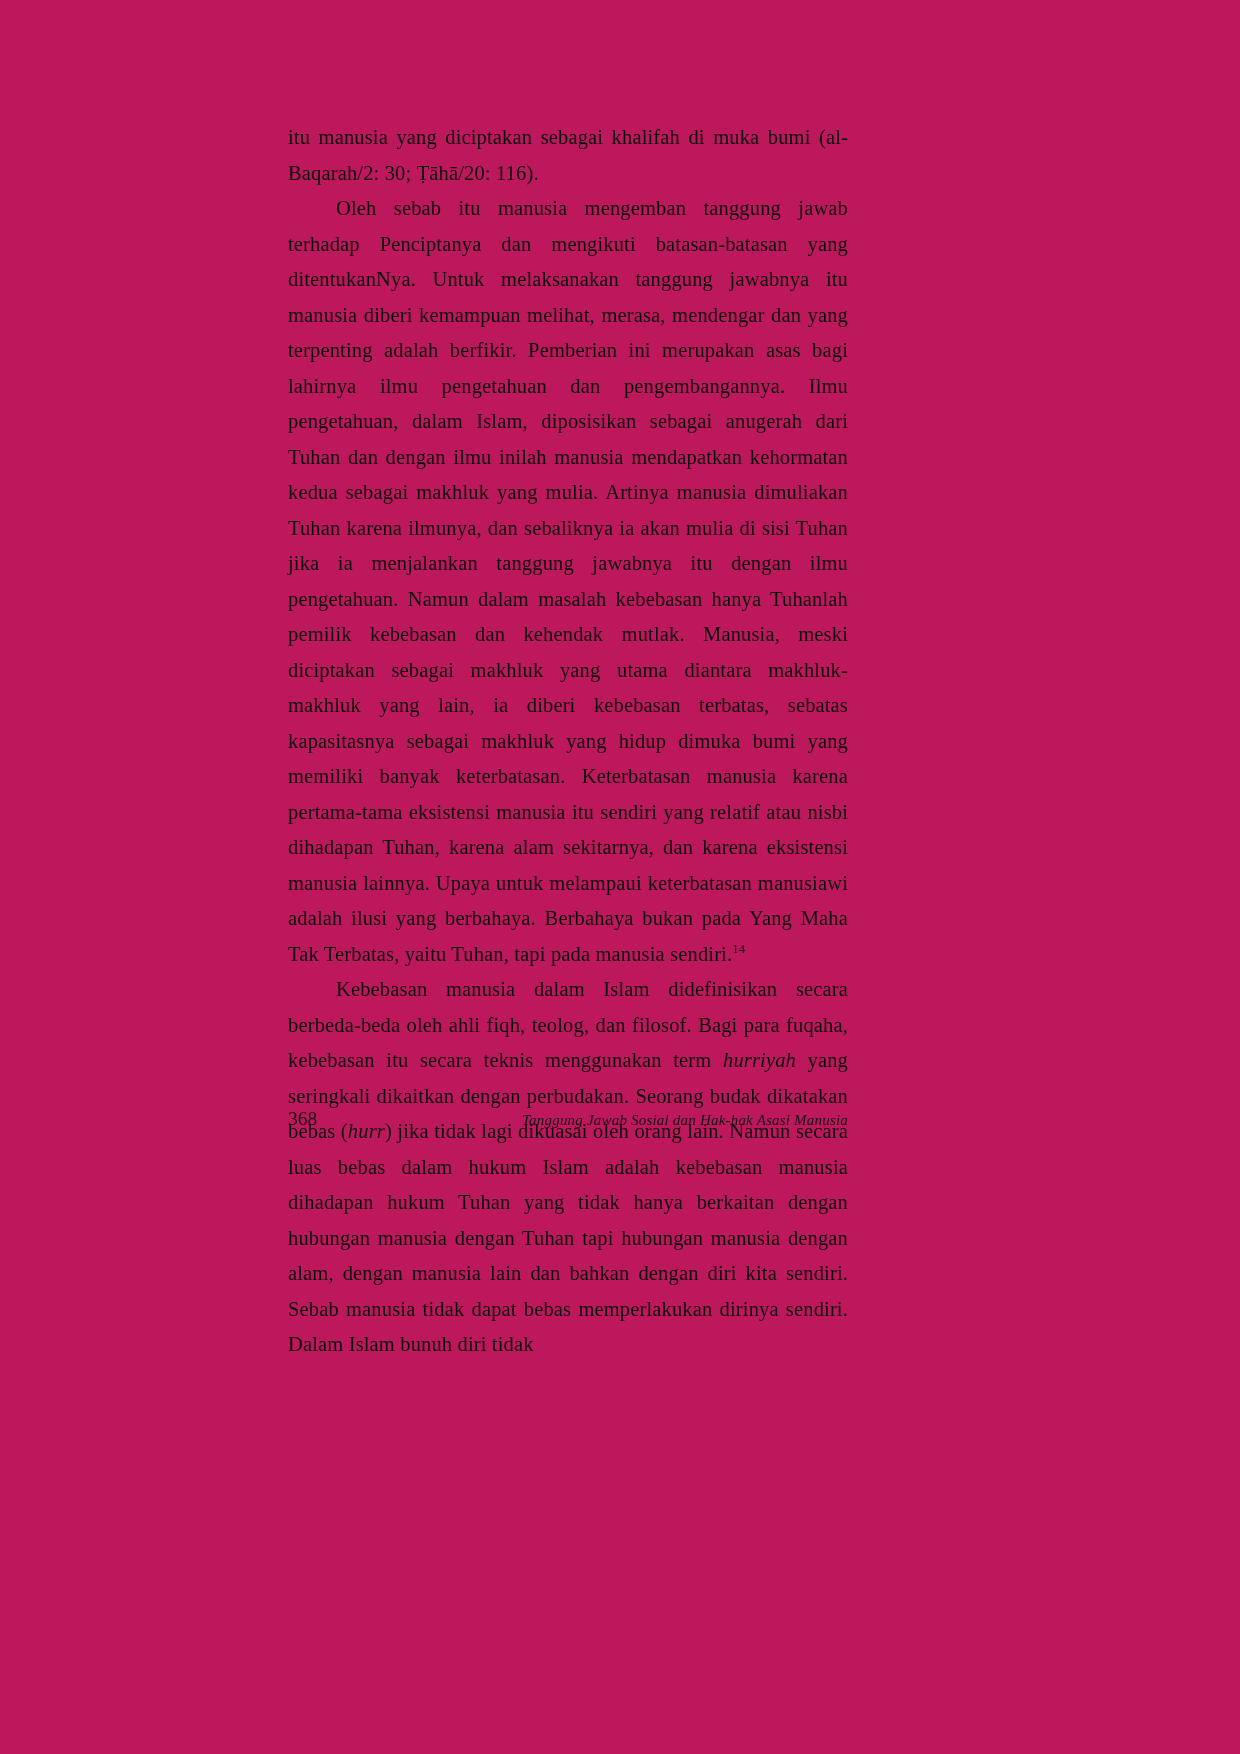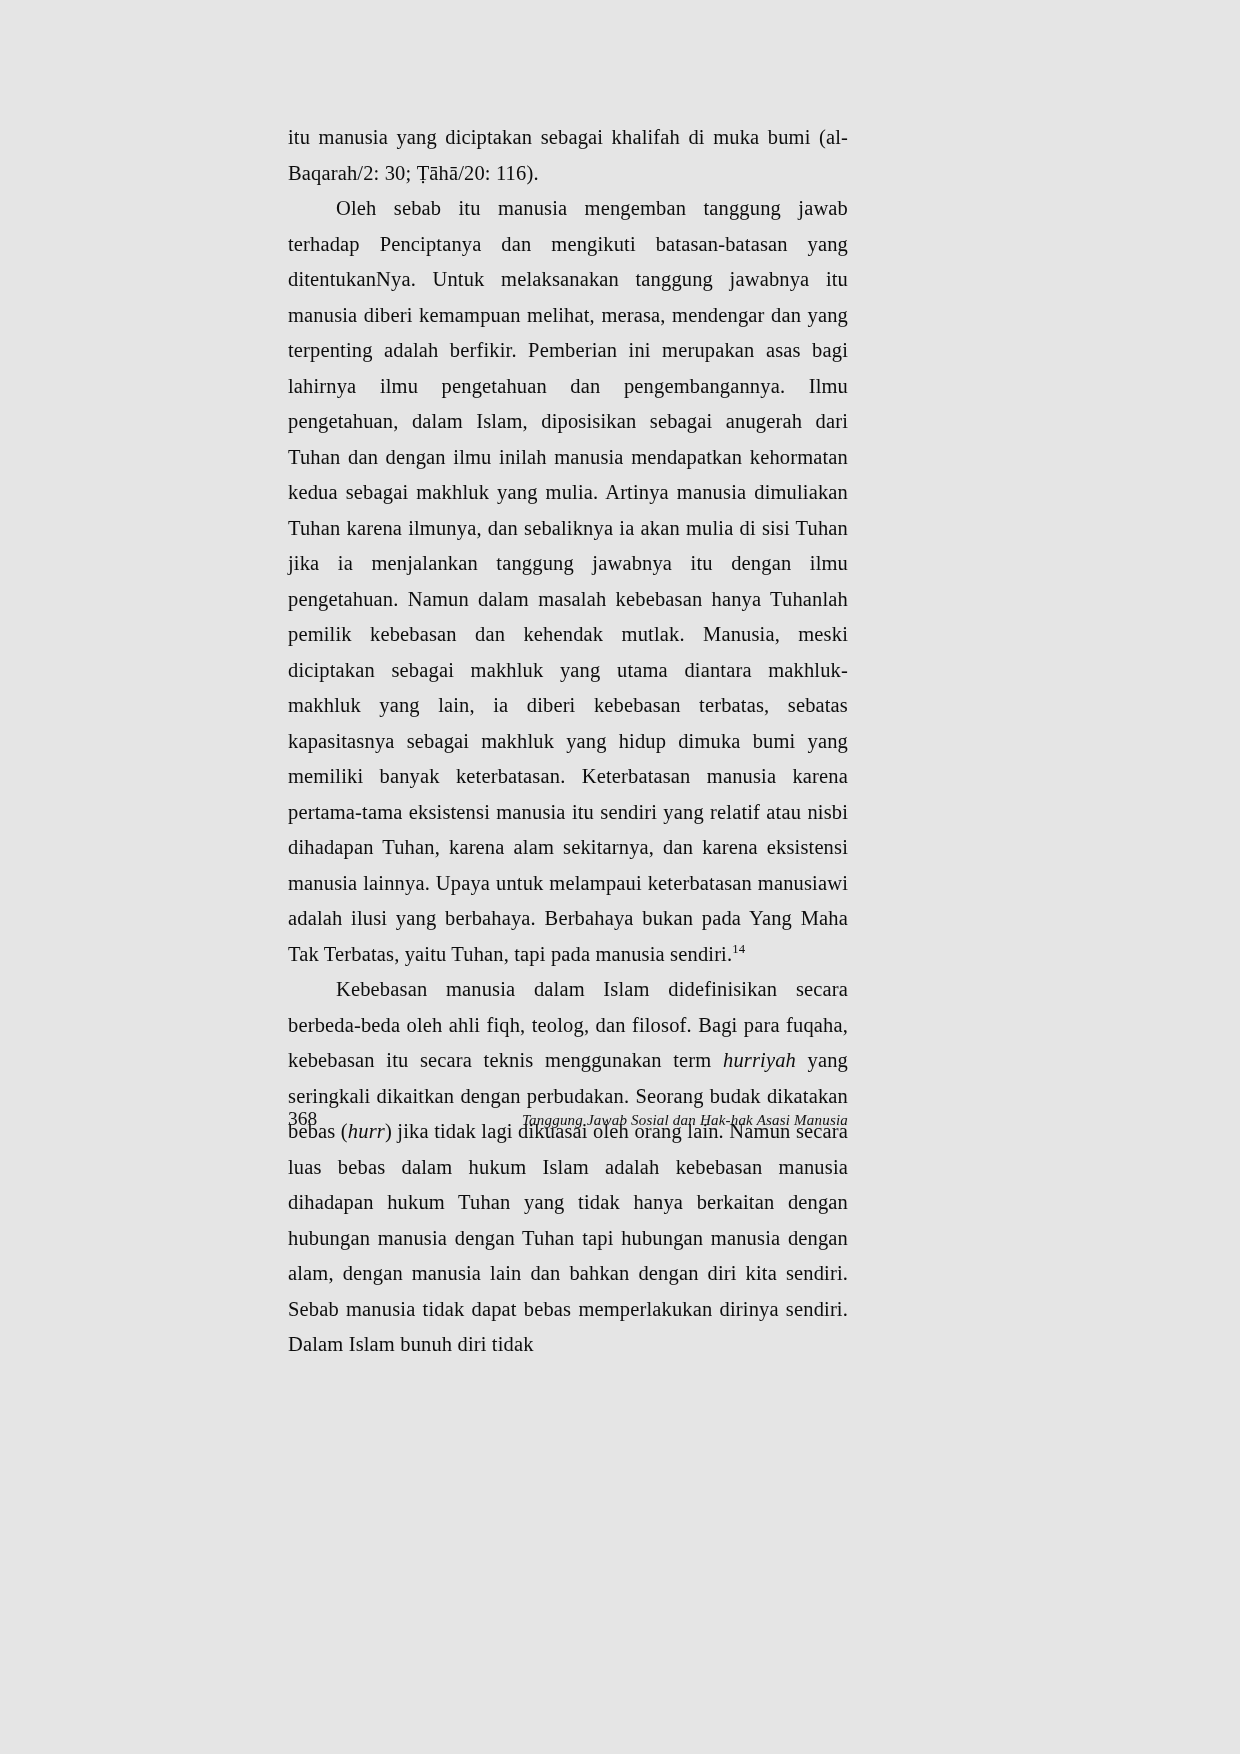--- a/index.html
+++ b/index.html
@@ -4,21 +4,21 @@
 <style>
   html, body {
     margin: 0;
     padding: 0;
     background: #ffffff;
   }
   .page {
     position: relative;
     width: 1240px;
     height: 1754px;
-    background: #e5e5e5;
+    background: #be185d;
     font-family: "Liberation Serif", serif;
     color: #0d0d0d;
     box-sizing: border-box;
   }
   .text-column {
     position: absolute;
     left: 288px;
     top: 120px;
     width: 560px;
   }

